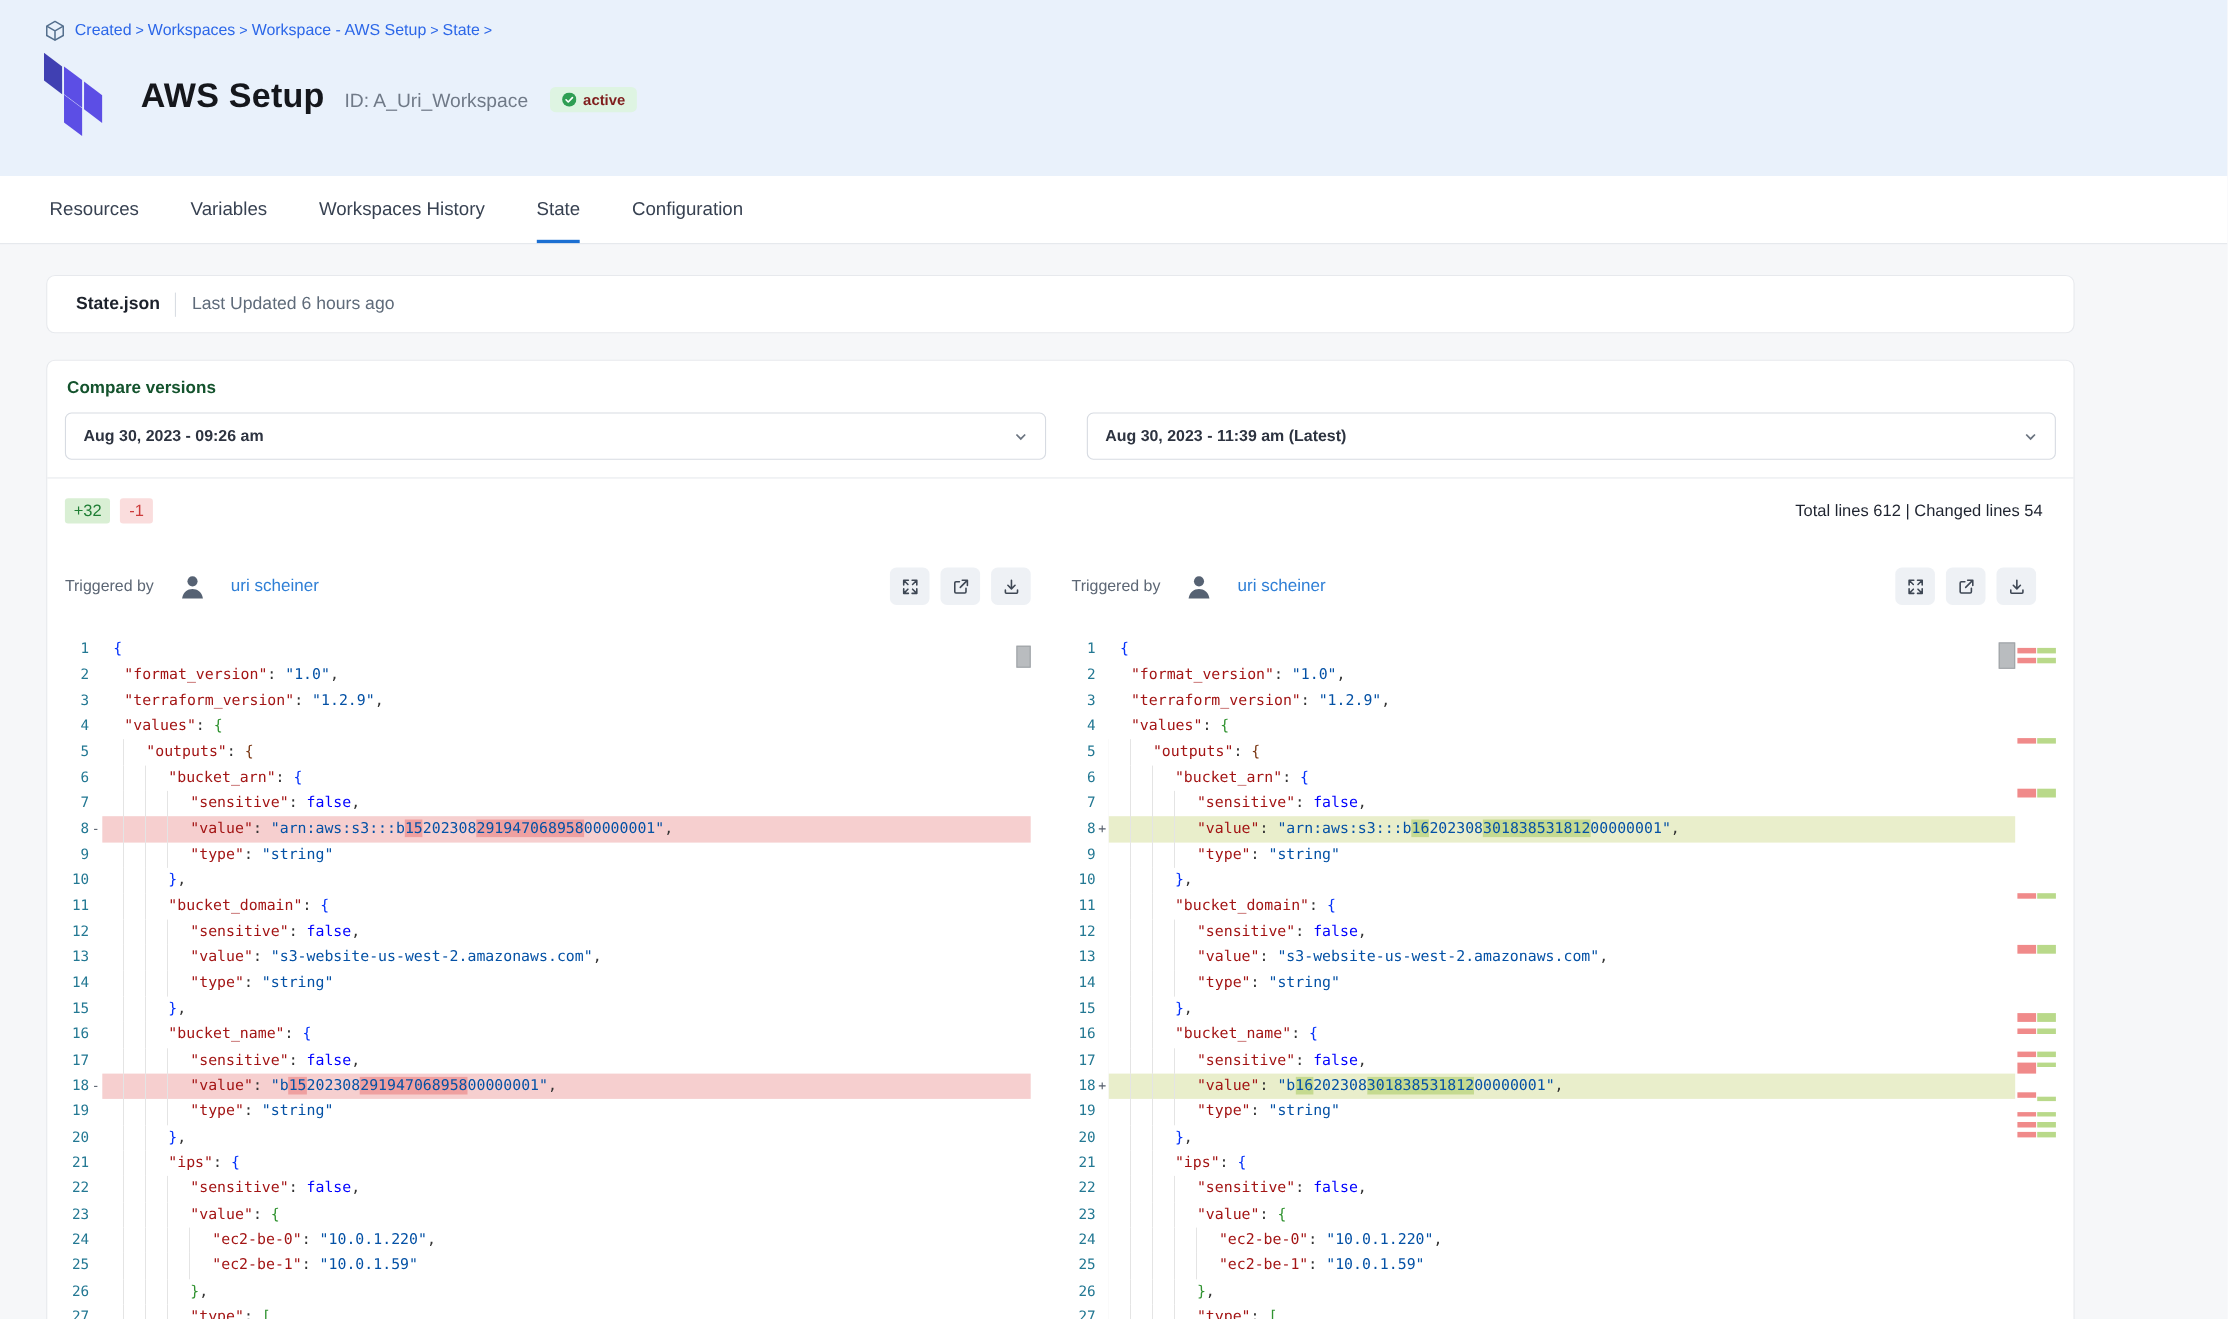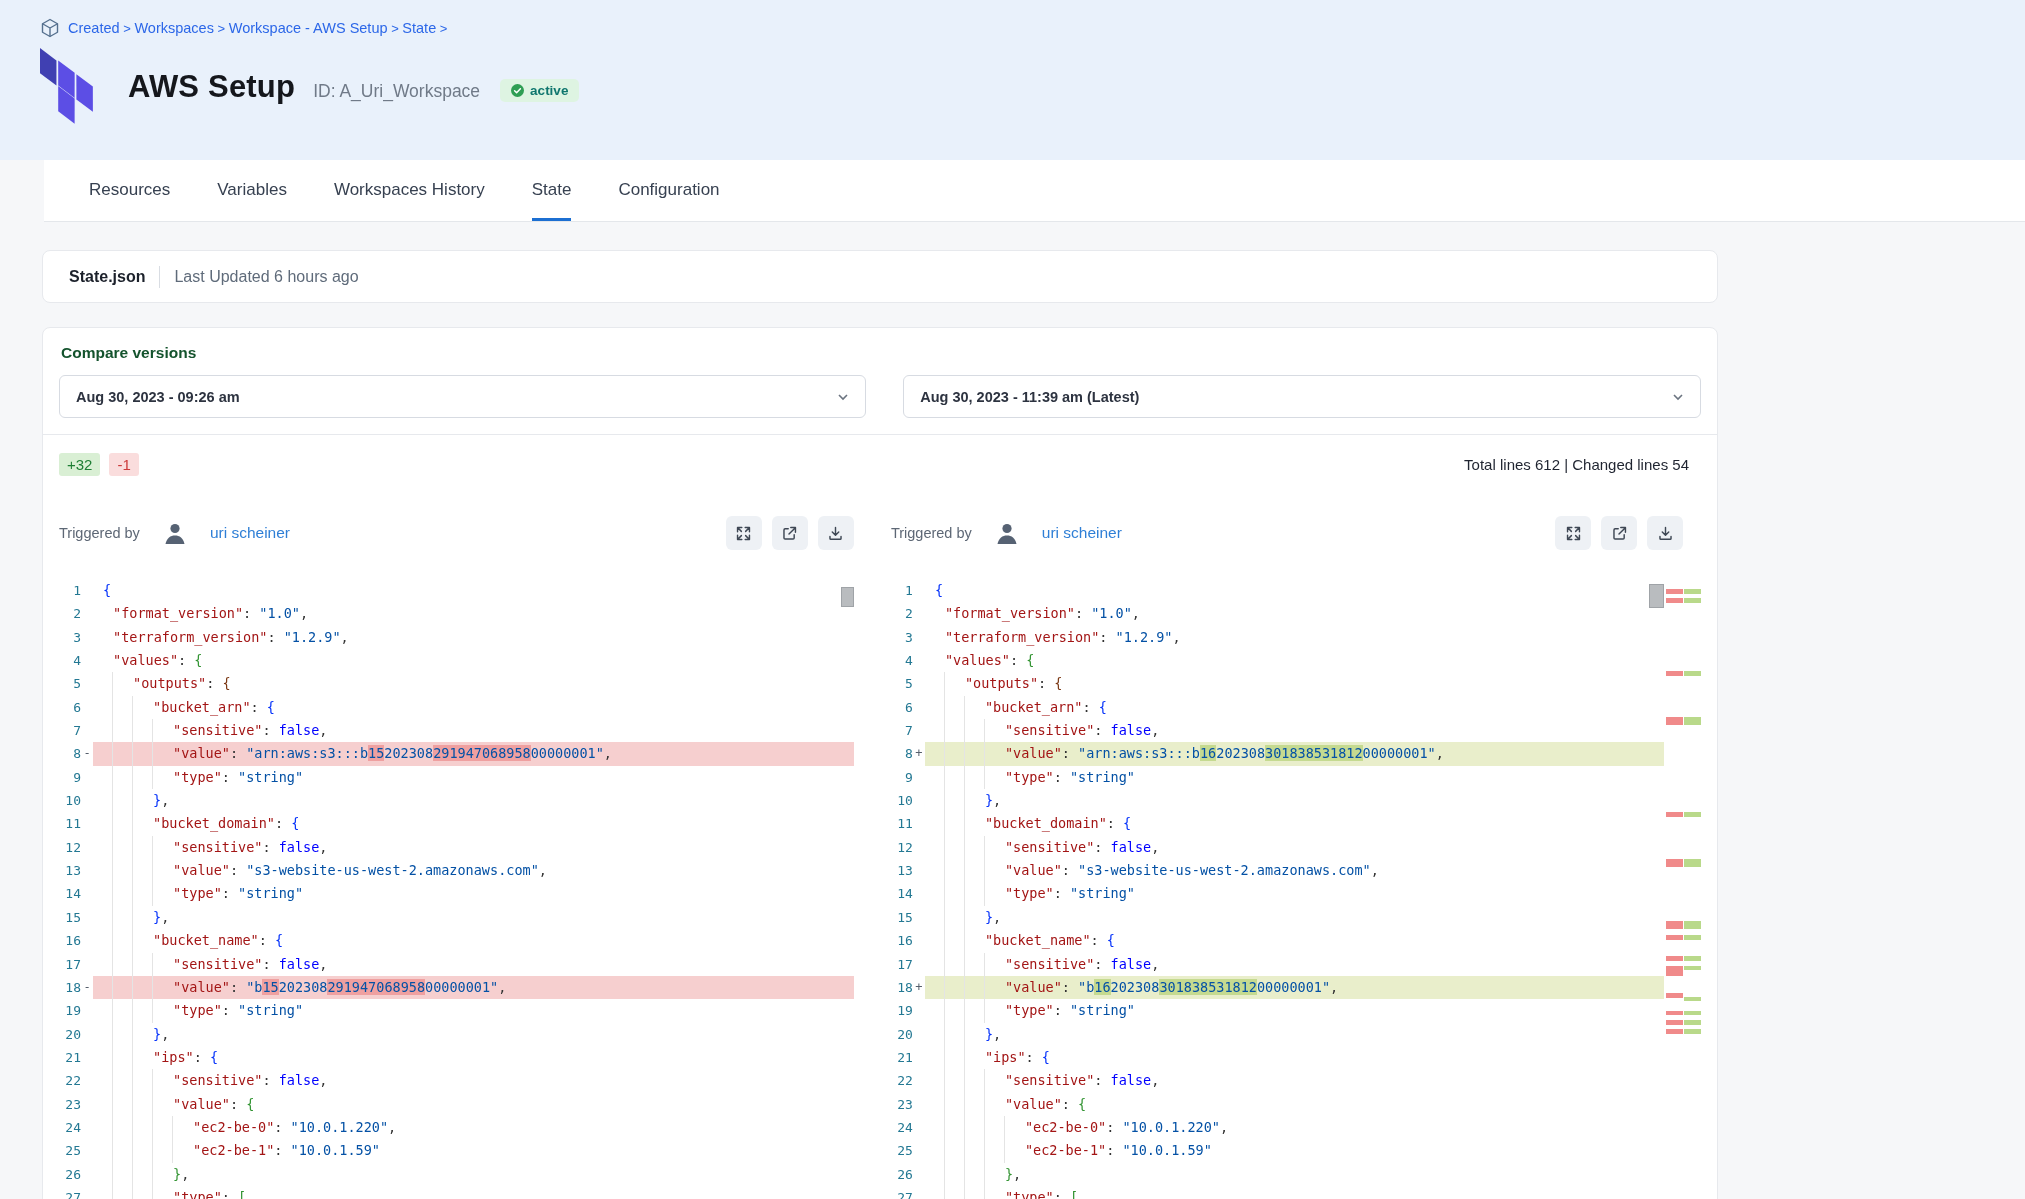--- a/index.html
+++ b/index.html
@@ -8,36 +8,36 @@
 
   
   .top-header { background:#e9f1fb; height:160px; position:relative; padding:18px 0 0 40px; }
   .breadcrumb { display:flex; align-items:center; gap:8px; font-size:14.5px; color:#2c67e8; }
   .breadcrumb .crumb { cursor:pointer; }
   .breadcrumb .sep { color:#2c67e8; font-size:13px; }
   .title-row { display:flex; align-items:center; margin-top:10px; }
   .tf-logo { width:70px; height:78px; margin-right:18px; }
   .ws-title { font-size:31px; font-weight:600; color:#15171c; letter-spacing:.2px; }
   .ws-id { font-size:17.5px; color:#707a88; margin-left:18px; margin-top:8px; }
-  .status-badge { display:inline-flex; align-items:center; gap:6px; background:#def4e2; color:#0f766e;
+  .status-badge { display:inline-flex; align-items:center; gap:6px; background:#def4e2; color:#7f1d1d;
     font-size:13.5px; font-weight:700; border-radius:5px; padding:4px 11px; margin-left:20px; margin-top:6px; }
   .meta-block { position:absolute; right:35px; top:42px; text-align:right; font-size:15.5px; }
   .meta-row { margin-top:10px; }
   .meta-label { color:#8a94a3; margin-right:8px; }
   .meta-value { color:#1d2430; }
 
   
   .tabbar { background:#fff; height:62px; border-bottom:1px solid #e4e7eb; display:flex; align-items:stretch;
-    padding-left:45px; gap:47px;margin-left:44px; }
+    padding-left:45px; gap:47px; }
   .tab { display:flex; align-items:center; font-size:17px; color:#374151; cursor:pointer; border-bottom:3px solid transparent; padding-top:2px; }
   .tab.active { border-bottom-color:#1c6fd2; }
 
   
   .page { padding:28px 0 0 42px; }
-  .card { background:#fff; border:1px solid #e7e9ed; border-radius:8px; width:1676px; }
+  .card { background:#fff; border:1px solid #e7e9ed; border-radius:8px; width:1844px; }
   .file-card { height:53px; display:flex; align-items:center; padding:0 26px; margin-bottom:24px; }
   .file-name { font-weight:700; font-size:16px; color:#1c212b; }
   .file-divider { width:1px; height:22px; background:#d9dde3; margin:0 14px; }
   .file-updated { font-size:16px; color:#5f6b7a; }
 
   .compare-section { padding:16px 16px 16px 16px; border-bottom:1px solid #e7e9ed; }
   .compare-heading { font-size:15.5px; font-weight:700; color:#14532d; margin-bottom:13px; padding-left:2px; }
   .dropdown-row { display:flex; gap:37px;font-weight:bold; }
   .dropdown { height:43px; border:1px solid #d7dbe2; border-radius:6px; background:#fff; display:flex;
     align-items:center; justify-content:space-between; padding:0 16px; font-size:14.5px; color:#2d3340; cursor:pointer; }

